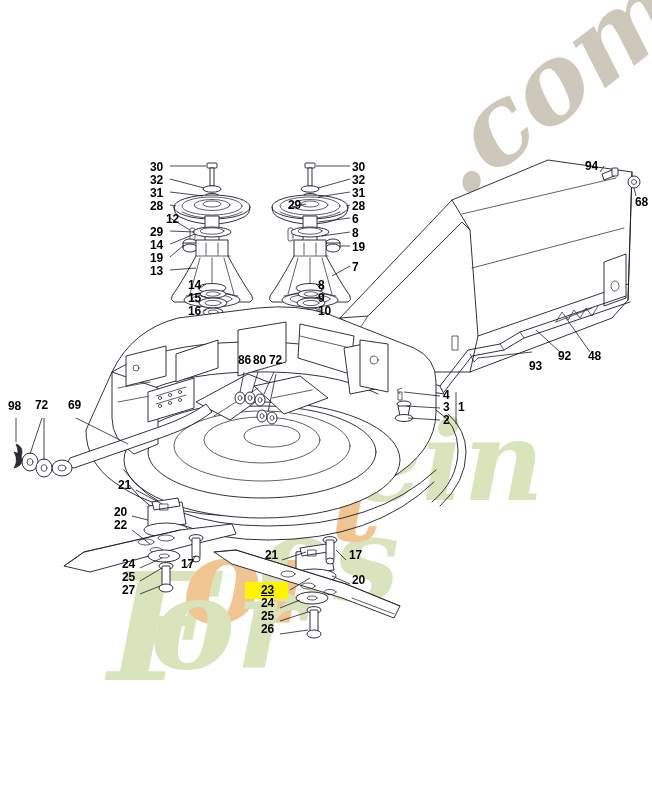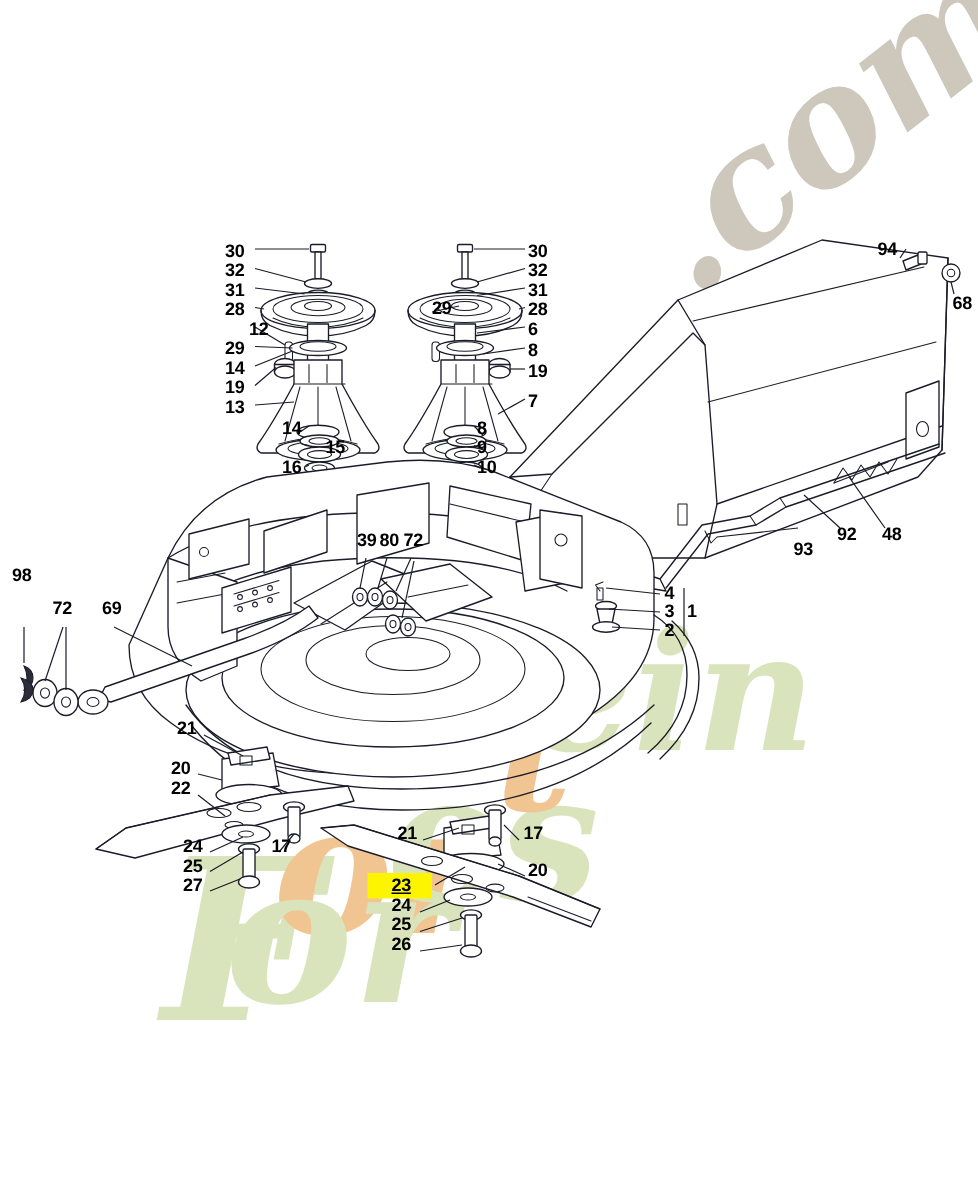--- a/index.html
+++ b/index.html
@@ -428,21 +428,21 @@
   <div class="callout" style="left:150px;  top:161px;">30</div>
   <div class="callout" style="left:150px;  top:174px;">32</div>
   <div class="callout" style="left:150px;  top:187px;">31</div>
   <div class="callout" style="left:150px;  top:200px;">28</div>
   <div class="callout" style="left:150px;  top:213px;margin-left:16px;">12</div>
   <div class="callout" style="left:150px;  top:226px;">29</div>
   <div class="callout" style="left:150px;  top:239px;">14</div>
   <div class="callout" style="left:150px;  top:252px;">19</div>
   <div class="callout" style="left:150px;  top:265px;">13</div>
   <div class="callout" style="left:188px; top:279px;">14</div>
-  <div class="callout" style="left:188px;  top:292px;margin-left:29px;">15</div>
+  <div class="callout" style="left:188px;  top:292px;">15</div>
   <div class="callout" style="left:188px;  top:305px;text-align:right;">16</div>
 
   <div class="callout" style="left:288px;  top:199px;">29</div>
   <div class="callout" style="left:352px;  top:161px;">30</div>
   <div class="callout" style="left:352px;  top:174px;">32</div>
   <div class="callout" style="left:352px;  top:187px;">31</div>
   <div class="callout" style="left:352px;  top:200px;">28</div>
   <div class="callout" style="left:352px;  top:213px;">6</div>
   <div class="callout" style="left:352px;  top:227px;">8</div>
   <div class="callout" style="left:352px;  top:241px;">19</div>
@@ -450,30 +450,30 @@
   <div class="callout" style="left:318px; top:279px;">8</div>
   <div class="callout" style="left:318px;  top:292px;">9</div>
   <div class="callout" style="left:318px;  top:305px;">10</div>
 
   <div class="callout" style="left:585px; top:160px;">94</div>
   <div class="callout" style="left:635px; top:196px;">68</div>
   <div class="callout" style="left:529px; top:360px;">93</div>
   <div class="callout" style="left:558px; top:350px;">92</div>
   <div class="callout" style="left:588px; top:350px;">48</div>
 
-  <div class="callout" style="left:238px; top:354px;">39</div>
+  <div class="callout" style="left:238px; top:354px;">86</div>
   <div class="callout" style="left:253px; top:354px;">80</div>
   <div class="callout" style="left:269px; top:354px;">72</div>
 
   <div class="callout" style="left:443px; top:389px;">4</div>
   <div class="callout" style="left:443px; top:401px;">3</div>
   <div class="callout" style="left:443px; top:414px;">2</div>
   <div class="callout" style="left:458px; top:401px;">1</div>
 
-  <div class="callout" style="left:8px;  top:377px;">98</div>
+  <div class="callout" style="left:8px;  top:400px;">98</div>
   <div class="callout" style="left:35px; top:399px;">72</div>
   <div class="callout" style="left:68px; top:399px;">69</div>
 
   <div class="callout" style="left:118px; top:479px;">21</div>
   <div class="callout" style="left:114px; top:506px;">20</div>
   <div class="callout" style="left:114px; top:519px;">22</div>
   <div class="callout" style="left:122px; top:558px;">24</div>
   <div class="callout" style="left:122px; top:571px;">25</div>
   <div class="callout" style="left:122px; top:584px;">27</div>
   <div class="callout" style="left:181px; top:558px;">17</div>

